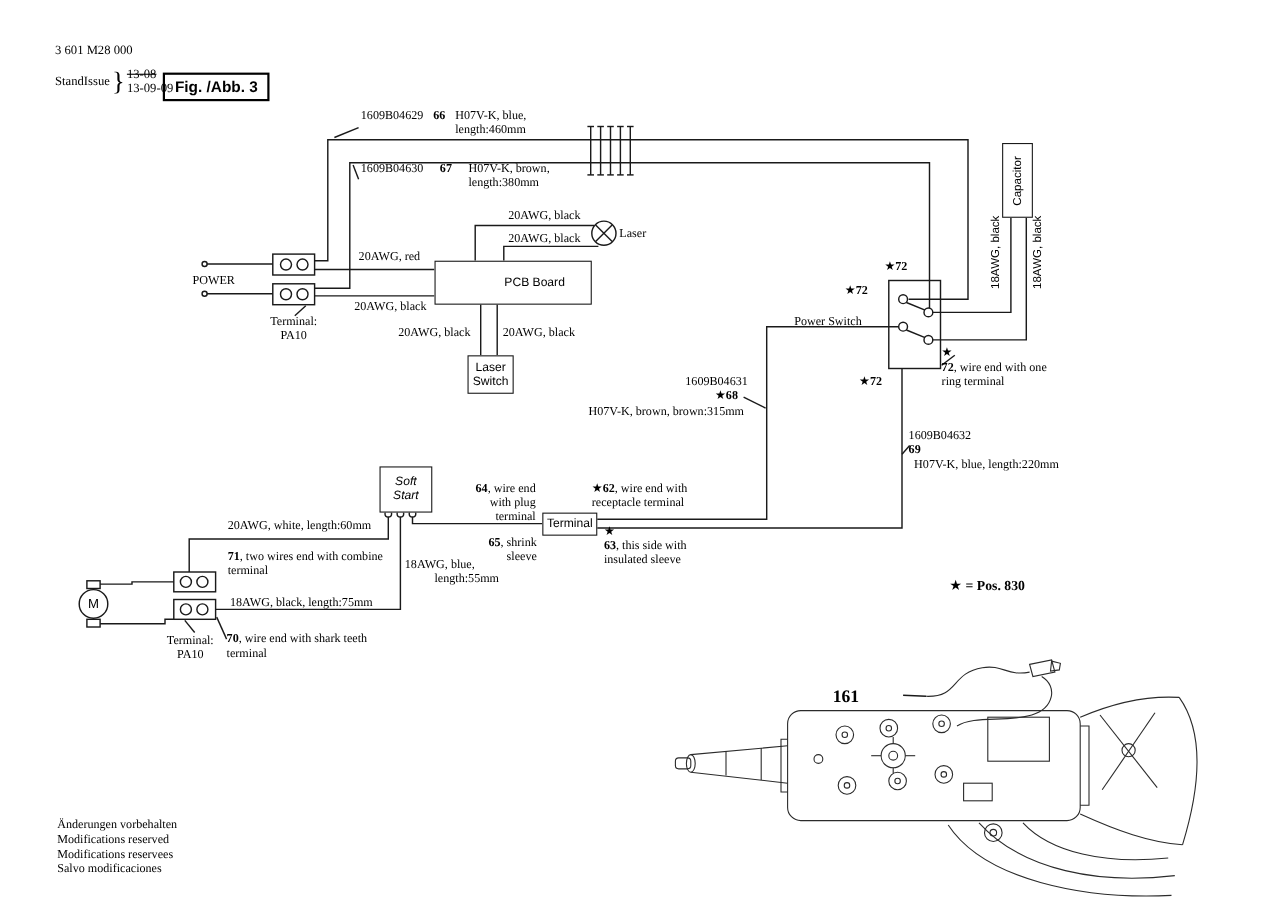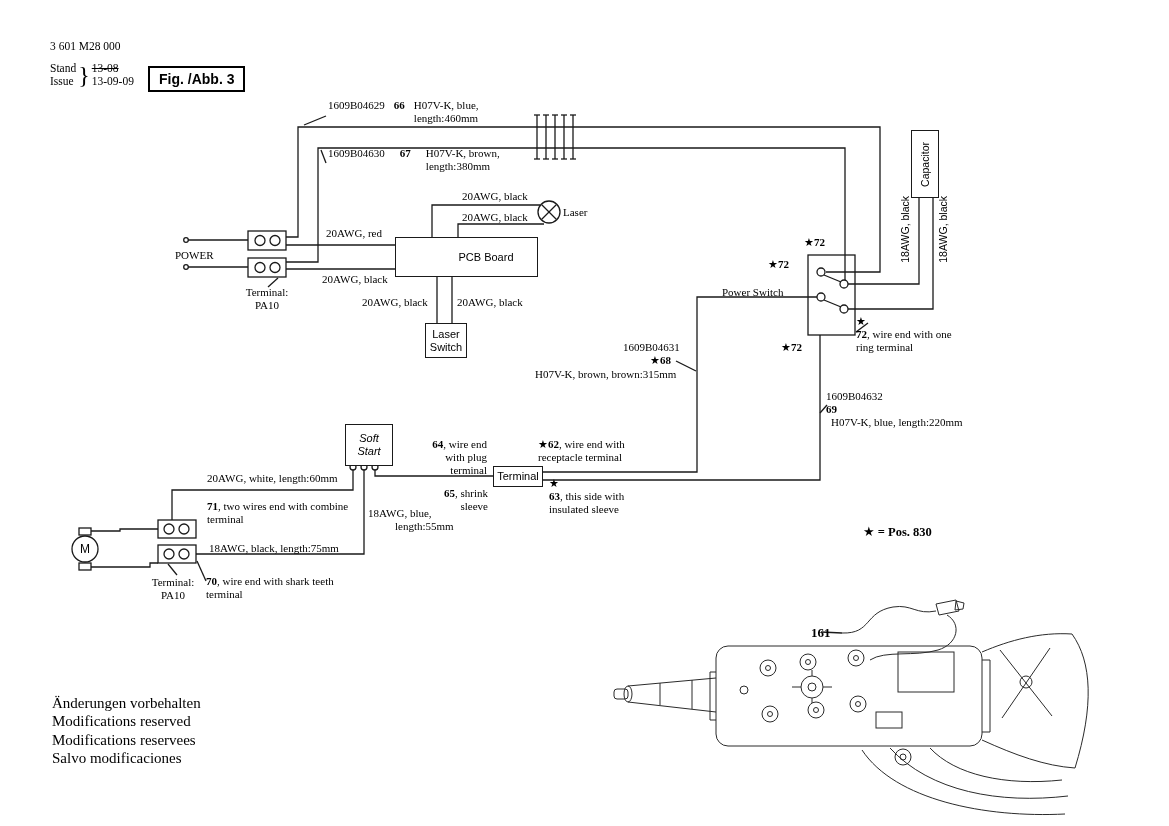--- a/index.html
+++ b/index.html
@@ -219,21 +219,21 @@
   </div>
 
   <div class="box" style="left:493px;top:466px;width:48px;height:19px;">
     <span>Terminal</span>
   </div>
 
   <div class="lbl" style="left:50px;top:40px;font-size:11.5px;">3 601 M28 000</div>
 
   <div class="lbl" style="left:50px;top:61px;font-size:11.5px;">
     <div style="display:flex;align-items:center;">
-      <div style="display:flex;flex-direction:column;">
+      <div style="display:flex;flex-direction:row;">
         <span>Stand</span>
         <span>Issue</span>
       </div>
       <span class="brace">}</span>
       <div style="display:flex;flex-direction:column;">
         <span class="strike">13-08</span>
         <span>13-09-09</span>
       </div>
     </div>
   </div>
@@ -326,24 +326,24 @@
   </div>
   <div class="lbl wrap" style="left:206px;top:575px;width:160px;">
     <b>70</b><span>, wire end with shark teeth terminal</span>
   </div>
 
   <div class="lbl" style="left:863px;top:524px;font-size:12.5px;">
     <span class="star" style="font-size:13px;">★</span>
     <b>= Pos. 830</b>
   </div>
 
-  <div class="lbl" style="left:811px;top:625px;font-size:13px;">
+  <div class="lbl" style="left:757px;top:625px;font-size:16px;">
     <b>161</b>
   </div>
 
-  <div class="lbl" style="left:52px;top:694px;font-size:15px;line-height:1.22;">
+  <div class="lbl" style="left:52px;top:744px;font-size:11px;line-height:1.22;">
     <div>Änderungen vorbehalten</div>
     <div>Modifications reserved</div>
     <div>Modifications reservees</div>
     <div>Salvo modificaciones</div>
   </div>
 
 </div>
 
 </body></html>

